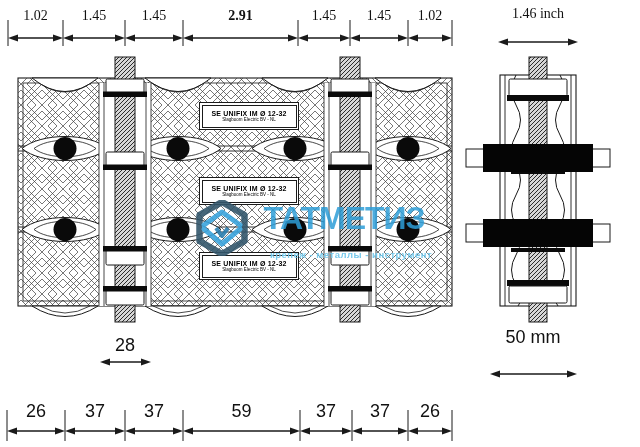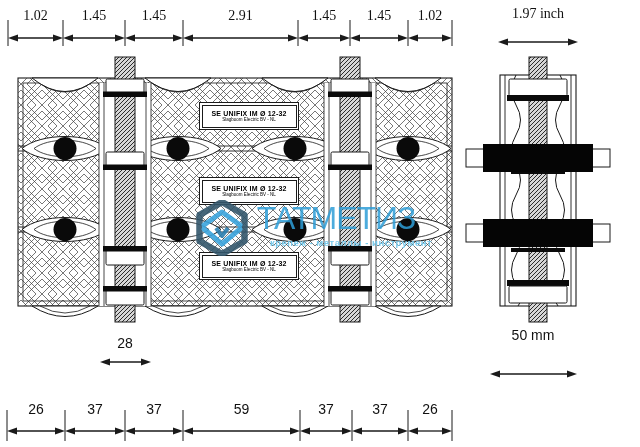--- a/index.html
+++ b/index.html
@@ -2,29 +2,29 @@
 <html><head>
 <meta charset="utf-8">
 <style>
   html,body{margin:0;padding:0;background:#fff;}
   #stage{position:relative;width:640px;height:447px;background:#fff;overflow:hidden;
          font-family:"Liberation Sans",sans-serif;}
   #geo{position:absolute;left:0;top:0;}
   #labels{position:absolute;left:0;top:0;width:640px;height:447px;pointer-events:none;}
   .dim-label{position:absolute;transform:translateX(-50%);white-space:nowrap;color:#111;}
   .serif{font-family:"Liberation Serif",serif;font-size:14px;}
-  .sans{font-family:"Liberation Sans",sans-serif;font-size:14px;}
+  .sans{font-family:"Liberation Sans",sans-serif;font-size:18px;}
   .plabel{position:absolute;width:100px;height:28px;background:#fff;border:1px solid #1a1a1a;
           padding:1.5px;box-sizing:border-box;}
   .plabel-in{border:1px solid #1a1a1a;width:100%;height:100%;display:flex;flex-direction:column;
              justify-content:center;text-align:center;box-sizing:border-box;}
   .pl1{font-size:7px;font-weight:bold;letter-spacing:0.2px;line-height:1.15;
        font-family:"Liberation Sans",sans-serif;}
   .pl2{font-size:4.5px;line-height:1.1;font-family:"Liberation Sans",sans-serif;}
-  .wm-brand{position:absolute;left:248px;top:202px;width:176px;font-size:32px;font-weight:400;
+  .wm-brand{position:absolute;left:256px;top:202px;width:176px;font-size:32px;font-weight:700;
             letter-spacing:-1px;line-height:1;opacity:.85;font-family:"Liberation Sans",sans-serif;
             text-align:center;}
   .wm-tagline{position:absolute;left:261px;top:237px;width:180px;text-align:center;font-size:9.5px;
               font-weight:700;letter-spacing:0.5px;opacity:.95;font-family:"Liberation Sans",sans-serif;}
   .wm-logo{position:absolute;left:192px;top:200px;opacity:.9;}
 </style>
 </head>
 <body>
 
 <div id="stage">
@@ -221,30 +221,30 @@
     </div>
   </div>
 
   <svg class="wm-logo" width="60" height="56" viewBox="0 0 60 56">
     <polygon points="30,2 52.5,15 52.5,41 30,54 7.5,41 7.5,15" fill="none" stroke="#33566B" stroke-width="6.5" stroke-linejoin="round"></polygon>
     <path d="M12,25 L30,12 L48,25" fill="none" stroke="#3AA4DC" stroke-width="5" stroke-linejoin="round" stroke-linecap="round"></path>
     <path d="M12,29 L30,44 L48,29" fill="none" stroke="#3AA4DC" stroke-width="5" stroke-linejoin="round" stroke-linecap="round"></path>
     <path d="M24,28 L30,36 L36,28" fill="none" stroke="#2B7FB0" stroke-width="4" stroke-linejoin="round"></path>
   </svg>
   <div class="wm-brand" style="color: rgb(46, 158, 216);">ТАТМЕТИЗ</div>
-  <div class="wm-tagline" style="color: rgb(114, 199, 234);">крепеж - металлы - инструмент</div>
+  <div class="wm-tagline" style="color: rgb(114, 199, 234); margin-top: 12px;">крепеж - металлы - инструмент</div>
 
   <div id="labels">
-    <div class="dim-label serif" style="left:538px;top:6px">1.97 inch</div>
+    <div class="dim-label serif" style="left:538px;top:6px">1.46 inch</div>
     <div class="dim-label sans" style="left:533px;top:327px">50 mm</div>
     <div class="dim-label sans" style="left:125px;top:335px">28</div>
   <span class="dim-label serif" style="left: 35.5px; top: 8px;">1.02</span>
       <span class="dim-label serif" style="left: 94px; top: 8px;">1.45</span>
       <span class="dim-label serif" style="left: 154px; top: 8px;">1.45</span>
-      <span class="dim-label serif" style="left: 240.5px; top: 8px;">2.91</span>
+      <span class="dim-label serif" style="left: 240.5px; top: 8px; font-weight: bold;">2.91</span>
       <span class="dim-label serif" style="left: 324px; top: 8px;">1.45</span>
       <span class="dim-label serif" style="left: 379px; top: 8px;">1.45</span>
       <span class="dim-label serif" style="left: 430px; top: 8px;">1.02</span>
       <span class="dim-label sans" style="left: 36px; top: 401px;">26</span>
       <span class="dim-label sans" style="left: 95px; top: 401px;">37</span>
       <span class="dim-label sans" style="left: 154px; top: 401px;">37</span>
       <span class="dim-label sans" style="left: 241.5px; top: 401px;">59</span>
       <span class="dim-label sans" style="left: 326px; top: 401px;">37</span>
       <span class="dim-label sans" style="left: 380px; top: 401px;">37</span>
       <span class="dim-label sans" style="left: 430px; top: 401px;">26</span>

